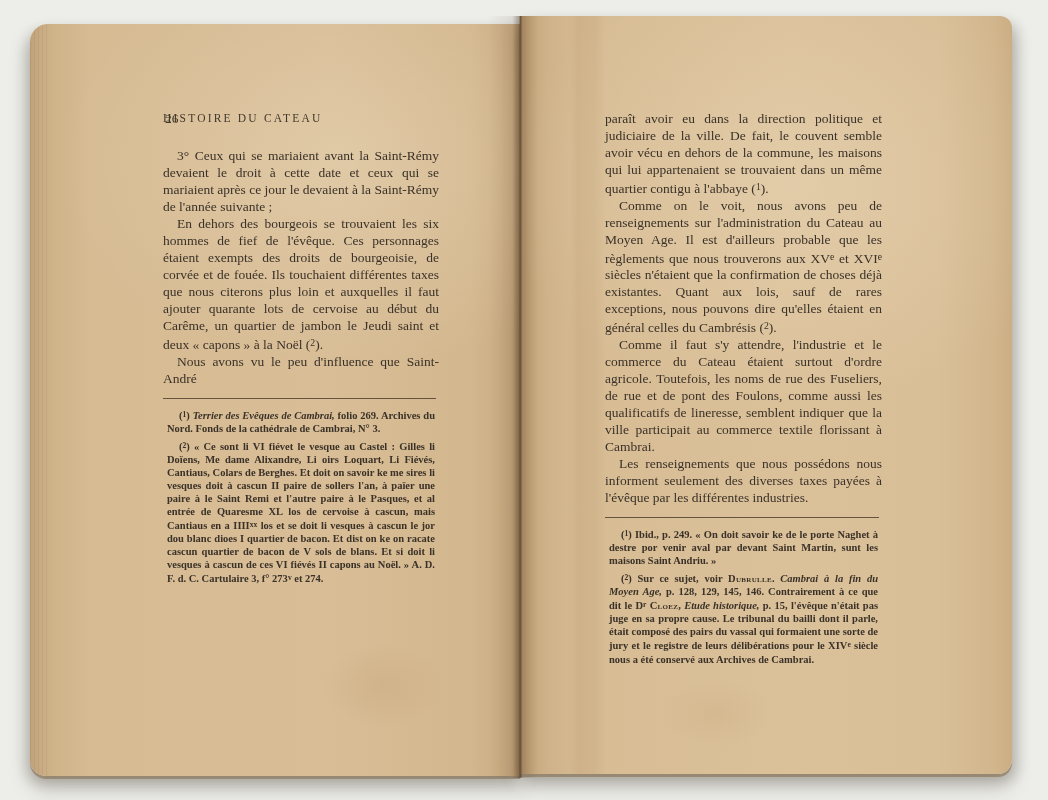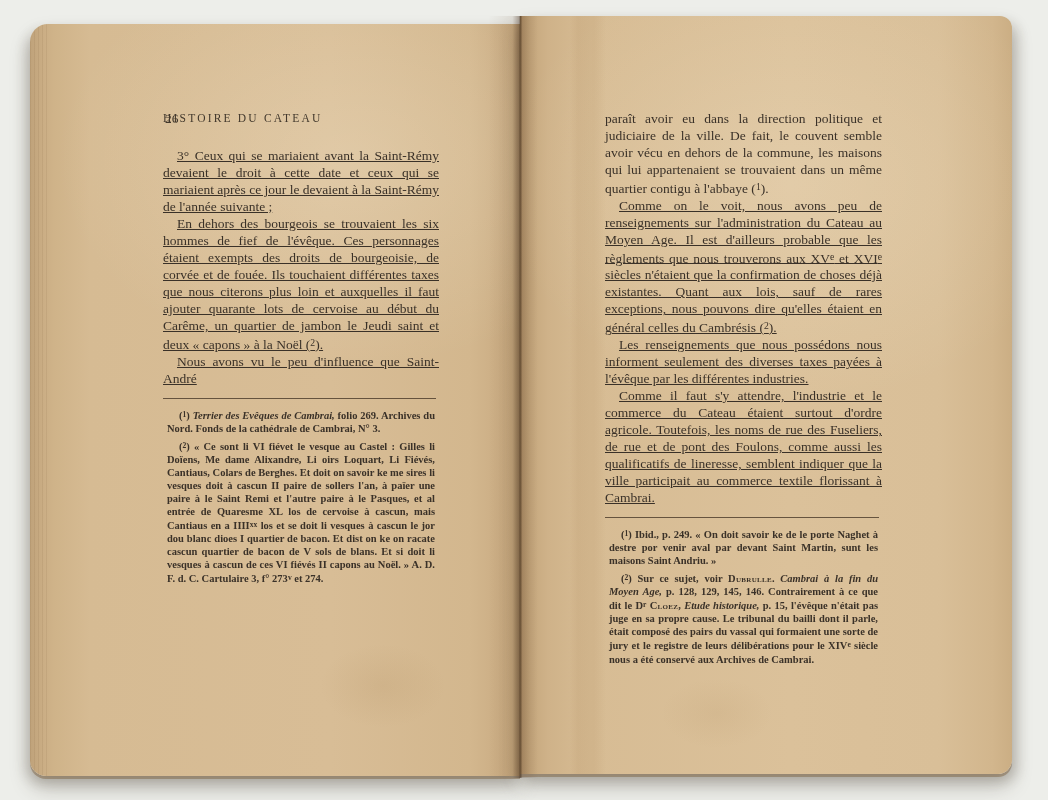--- a/index.html
+++ b/index.html
@@ -57,21 +57,21 @@
   .running-head .title {
     position:absolute; left:0; right:0; 
     font-size:11.5px; letter-spacing:2.2px; white-space:nowrap;
   }
   .running-head .num { position:absolute; top:-1px; font-size:13.5px; }
   .num-left  { left:2px; }
   .num-right { right:0px; }
 
   .body { font-size:13.5px; line-height:17px; text-align:justify; }
   .body p { margin:0; }
-  .body p.indent { text-indent:14px;text-decoration:underline; }
+  .body p.indent { text-indent:14px; }
 
   .fn-rule {
     margin:11px 0 9px 0; height:0;
     border-top:1px solid rgba(72,56,40,0.8); width:99%;
   }
   .footnotes { font-size:10.5px; line-height:13px; text-align:justify; }
   .footnotes p { margin:4px; text-indent:12px;font-weight:bold; }
 
   .run-i  { font-style:italic; }
   .run-sc { font-variant:small-caps; letter-spacing:.3px; }
@@ -102,22 +102,22 @@
         </div>
       </div>
     </div>
 
     <div class="page page-right">
       <div class="under-page"></div>
       <div class="page-inner">
         <div class="body">
           <p><span>paraît avoir eu dans la direction politique et judiciaire de la ville. De fait, le couvent semble avoir vécu en dehors de la commune, les maisons qui lui appartenaient se trouvaient dans un même quartier contigu à l'abbaye (</span><span class="run-sup">1</span><span>).</span></p>
           <p class="indent"><span>Comme on le voit, nous avons peu de renseignements sur l'administration du Cateau au Moyen Age. Il est d'ailleurs probable que les règlements que nous trouverons aux XV</span><span class="run-sup">e</span><span> et XVI</span><span class="run-sup">e</span><span> siècles n'étaient que la confirmation de choses déjà existantes. Quant aux lois, sauf de rares exceptions, nous pouvons dire qu'elles étaient en général celles du Cambrésis (</span><span class="run-sup">2</span><span>).</span></p>
+          <p class="indent"><span>Comme il faut s'y attendre, l'industrie et le commerce du Cateau étaient surtout d'ordre agricole. Toutefois, les noms de rue des Fuseliers, de rue et de pont des Foulons, comme aussi les qualificatifs de lineresse, semblent indiquer que la ville participait au commerce textile florissant à Cambrai.</span></p>
           <p class="indent"><span>Les renseignements que nous possédons nous informent seulement des diverses taxes payées à l'évêque par les différentes industries.</span></p>
-          <p class="indent"><span>Comme il faut s'y attendre, l'industrie et le commerce du Cateau étaient surtout d'ordre agricole. Toutefois, les noms de rue des Fuseliers, de rue et de pont des Foulons, comme aussi les qualificatifs de lineresse, semblent indiquer que la ville participait au commerce textile florissant à Cambrai.</span></p>
         </div>
         <div class="fn-rule"></div>
         <div class="footnotes">
           <p><span>(</span><span class="run-sup">1</span><span>) Ibid., p. 249. « On doit savoir ke de le porte Naghet à destre por venir aval par devant Saint Martin, sunt les maisons Saint Andriu. »</span></p>
           <p><span>(</span><span class="run-sup">2</span><span>) Sur ce sujet, voir </span><span class="run-sc">Dubrulle</span><span>. </span><span class="run-i">Cambrai à la fin du Moyen Age,</span><span> p. 128, 129, 145, 146. Contrairement à ce que dit le D</span><span class="run-sup">r</span><span> </span><span class="run-sc">Cloez</span><span>, </span><span class="run-i">Etude historique,</span><span> p. 15, l'évêque n'était pas juge en sa propre cause. Le tribunal du bailli dont il parle, était composé des pairs du vassal qui formaient une sorte de jury et le registre de leurs délibérations pour le XIV</span><span class="run-sup">e</span><span> siècle nous a été conservé aux Archives de Cambrai.</span></p>
         </div>
       </div>
     </div>
 
     <div class="gutter"></div>

